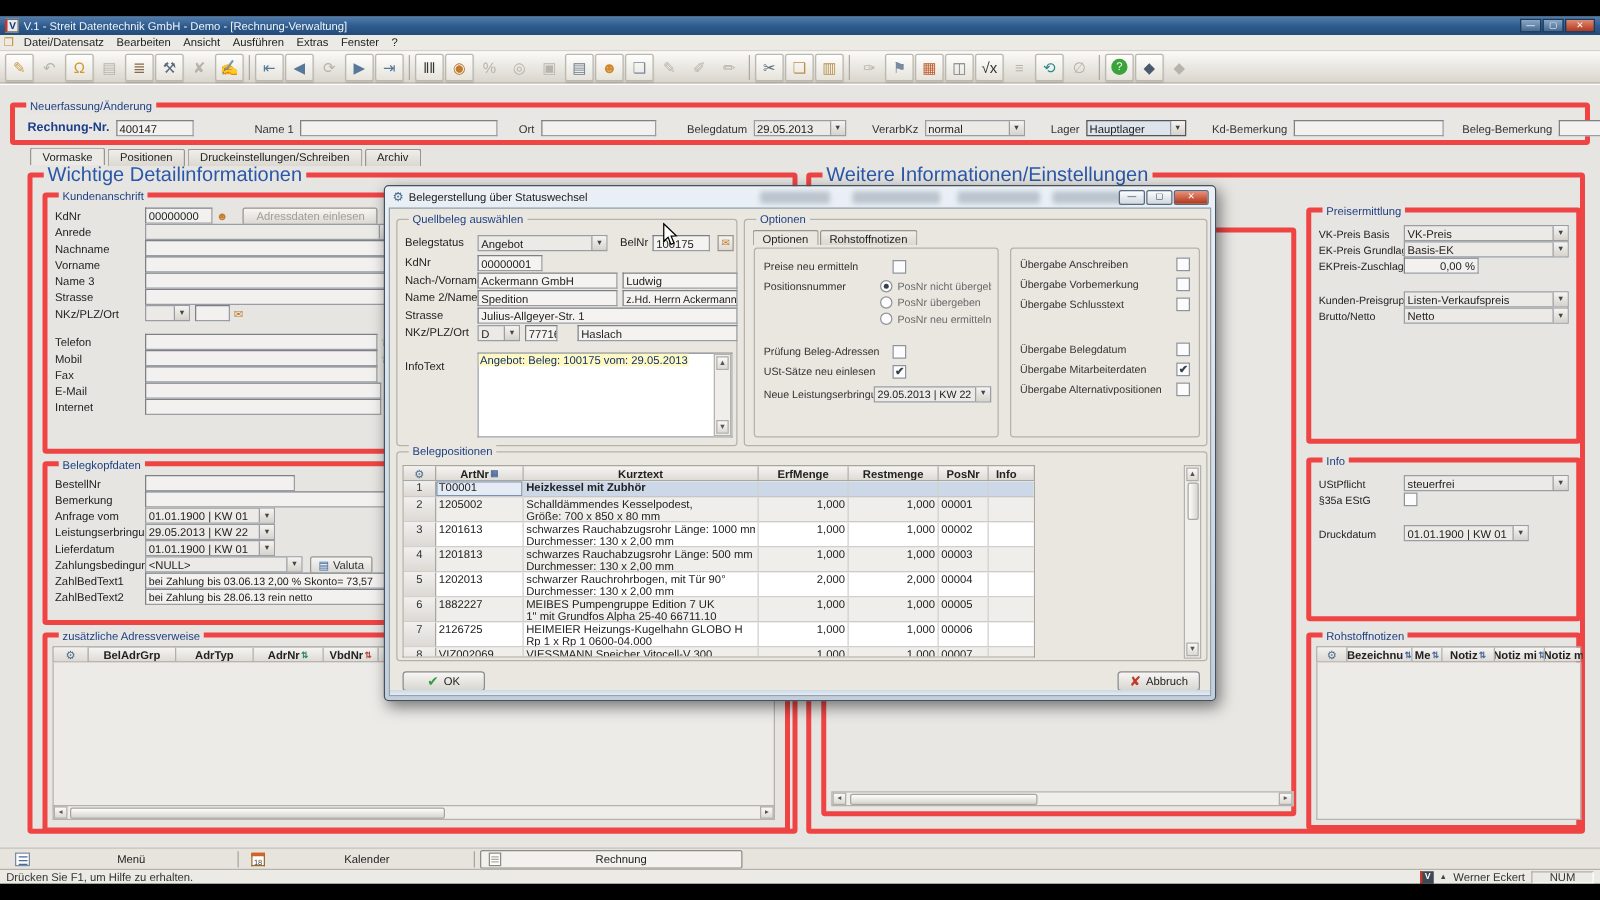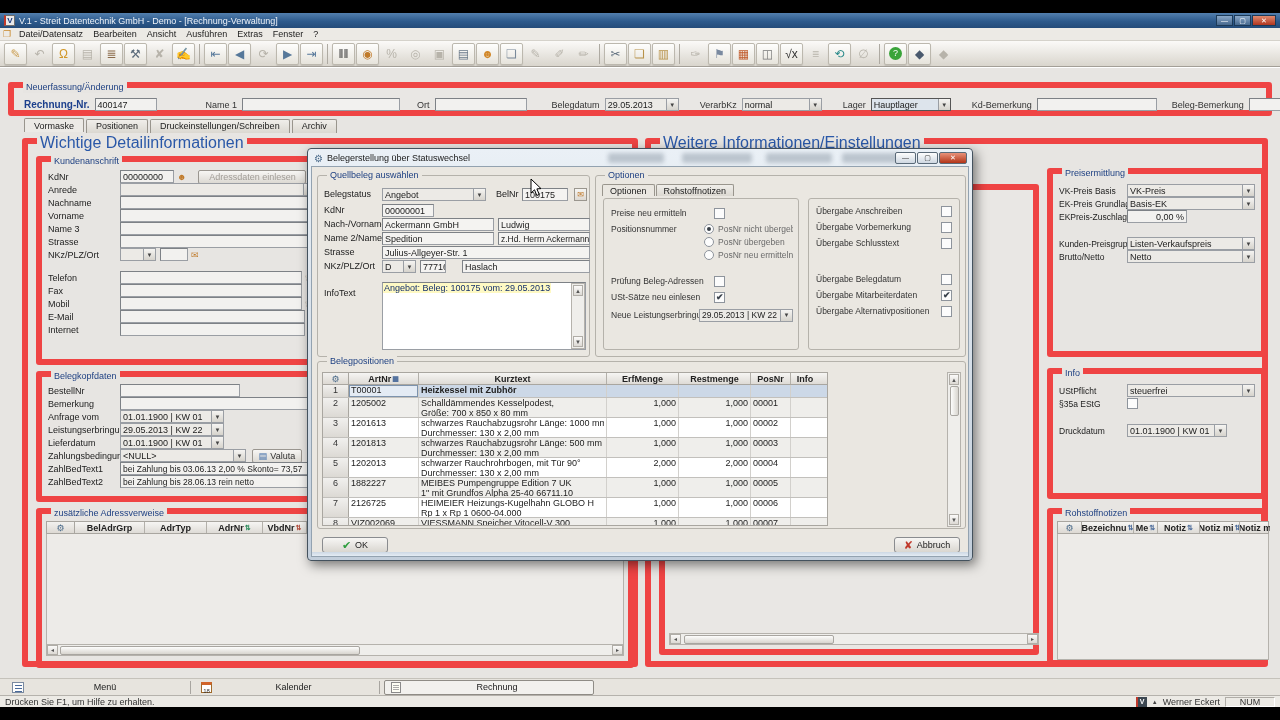--- a/index.html
+++ b/index.html
@@ -19,21 +19,21 @@
 #menu-items{display:flex}
 .menu-item{padding:0 5px;color:#222}
 .toolbar{position:absolute;top:28px;left:0;right:0;height:26px;background:linear-gradient(#fbfaf8,#d9d5cd);border-bottom:1px solid #a39f97;display:flex;align-items:center;padding:0 4px;gap:1px}
 .tb-btn{width:23px;height:22px;border:1px solid #bcb8ae;border-radius:2px;background:linear-gradient(#fefefd,#e6e3db);display:flex;align-items:center;justify-content:center;font-size:12px;box-shadow:0 1px 1px rgba(0,0,0,.12)}
 .tb-btn.dis{border-color:transparent;background:transparent;box-shadow:none}
 .tb-btn.dis .tb-glyph{color:#b7b3aa !important}
 .tb-glyph{font-size:12px;line-height:12px}
 .tb-sep{width:1px;height:20px;background:#aeaaa2;margin:0 3px;flex:none}
 
 .client{position:absolute;top:54px;left:0;right:0;bottom:29px;background:#e7e5e2;border-top:1px solid #fff;}
-.gbox{position:absolute;border:6px solid #ef4444;border-radius:3px;}
+.gbox{position:absolute;border:4px solid #ef4444;border-radius:3px;}
 .cap{position:absolute;top:-6px;left:9px;background:#e7e5e2;padding:0 3px;color:#1e4082;line-height:11px;white-space:nowrap}
 .cap.big{font-size:16px;top:-8px;color:#2a58a8;line-height:14px}
 
 .headerbox{left:8px;top:14px;width:1264px;height:34px;background:#e9e7e4}
 .hrow{position:absolute;left:10px;right:6px;top:9px;height:15px;display:flex;align-items:center;gap:5px;white-space:nowrap}
 .hlab{color:#333;flex:none}
 .hlab.strong{color:#1c3f8c;font-weight:bold;font-size:10px}
 .fld{height:13px;background:#f2f1ef;border:1px solid #9a9ea4;border-top-color:#7d8186;border-left-color:#7d8186;padding:0 2px;display:flex;align-items:center;overflow:hidden;white-space:nowrap;flex:none}
 .dd{height:13px;background:#eceae6;border:1px solid #9a9ea4;display:flex;flex:none}
 .dd-txt{flex:1;padding:0 2px;display:flex;align-items:center;overflow:hidden;white-space:nowrap}
@@ -386,28 +386,28 @@
             <span class="iico or">✉</span>
             <span style="flex:1"></span>
             <span class="iico or">✉</span>
             </div>
           <div class="frow" style="margin-top:10px">
               <span class="lab">Telefon</span>
               <span class="fld" style="flex:1"></span>
               <span class="iico br">☏</span>
             </div>
           <div class="frow">
+              <span class="lab">Mobil</span>
+              <span class="fld" style="flex:1"></span>
+              <span class="iico br">☏</span>
+            </div>
+          <div class="frow">
               <span class="lab">Fax</span>
               <span class="fld" style="flex:1"></span>
               <span class="iico" style="visibility:hidden">☏</span>
-            </div>
-          <div class="frow">
-              <span class="lab">Mobil</span>
-              <span class="fld" style="flex:1"></span>
-              <span class="iico br">☏</span>
             </div>
           <div class="frow">
               <span class="lab">E-Mail</span>
               <span class="fld" style="flex:1"></span>
               <span class="iico gr">✉</span>
             </div>
           <div class="frow">
               <span class="lab">Internet</span>
               <span class="fld" style="flex:1"></span>
               <span class="iico bl">❂</span>

